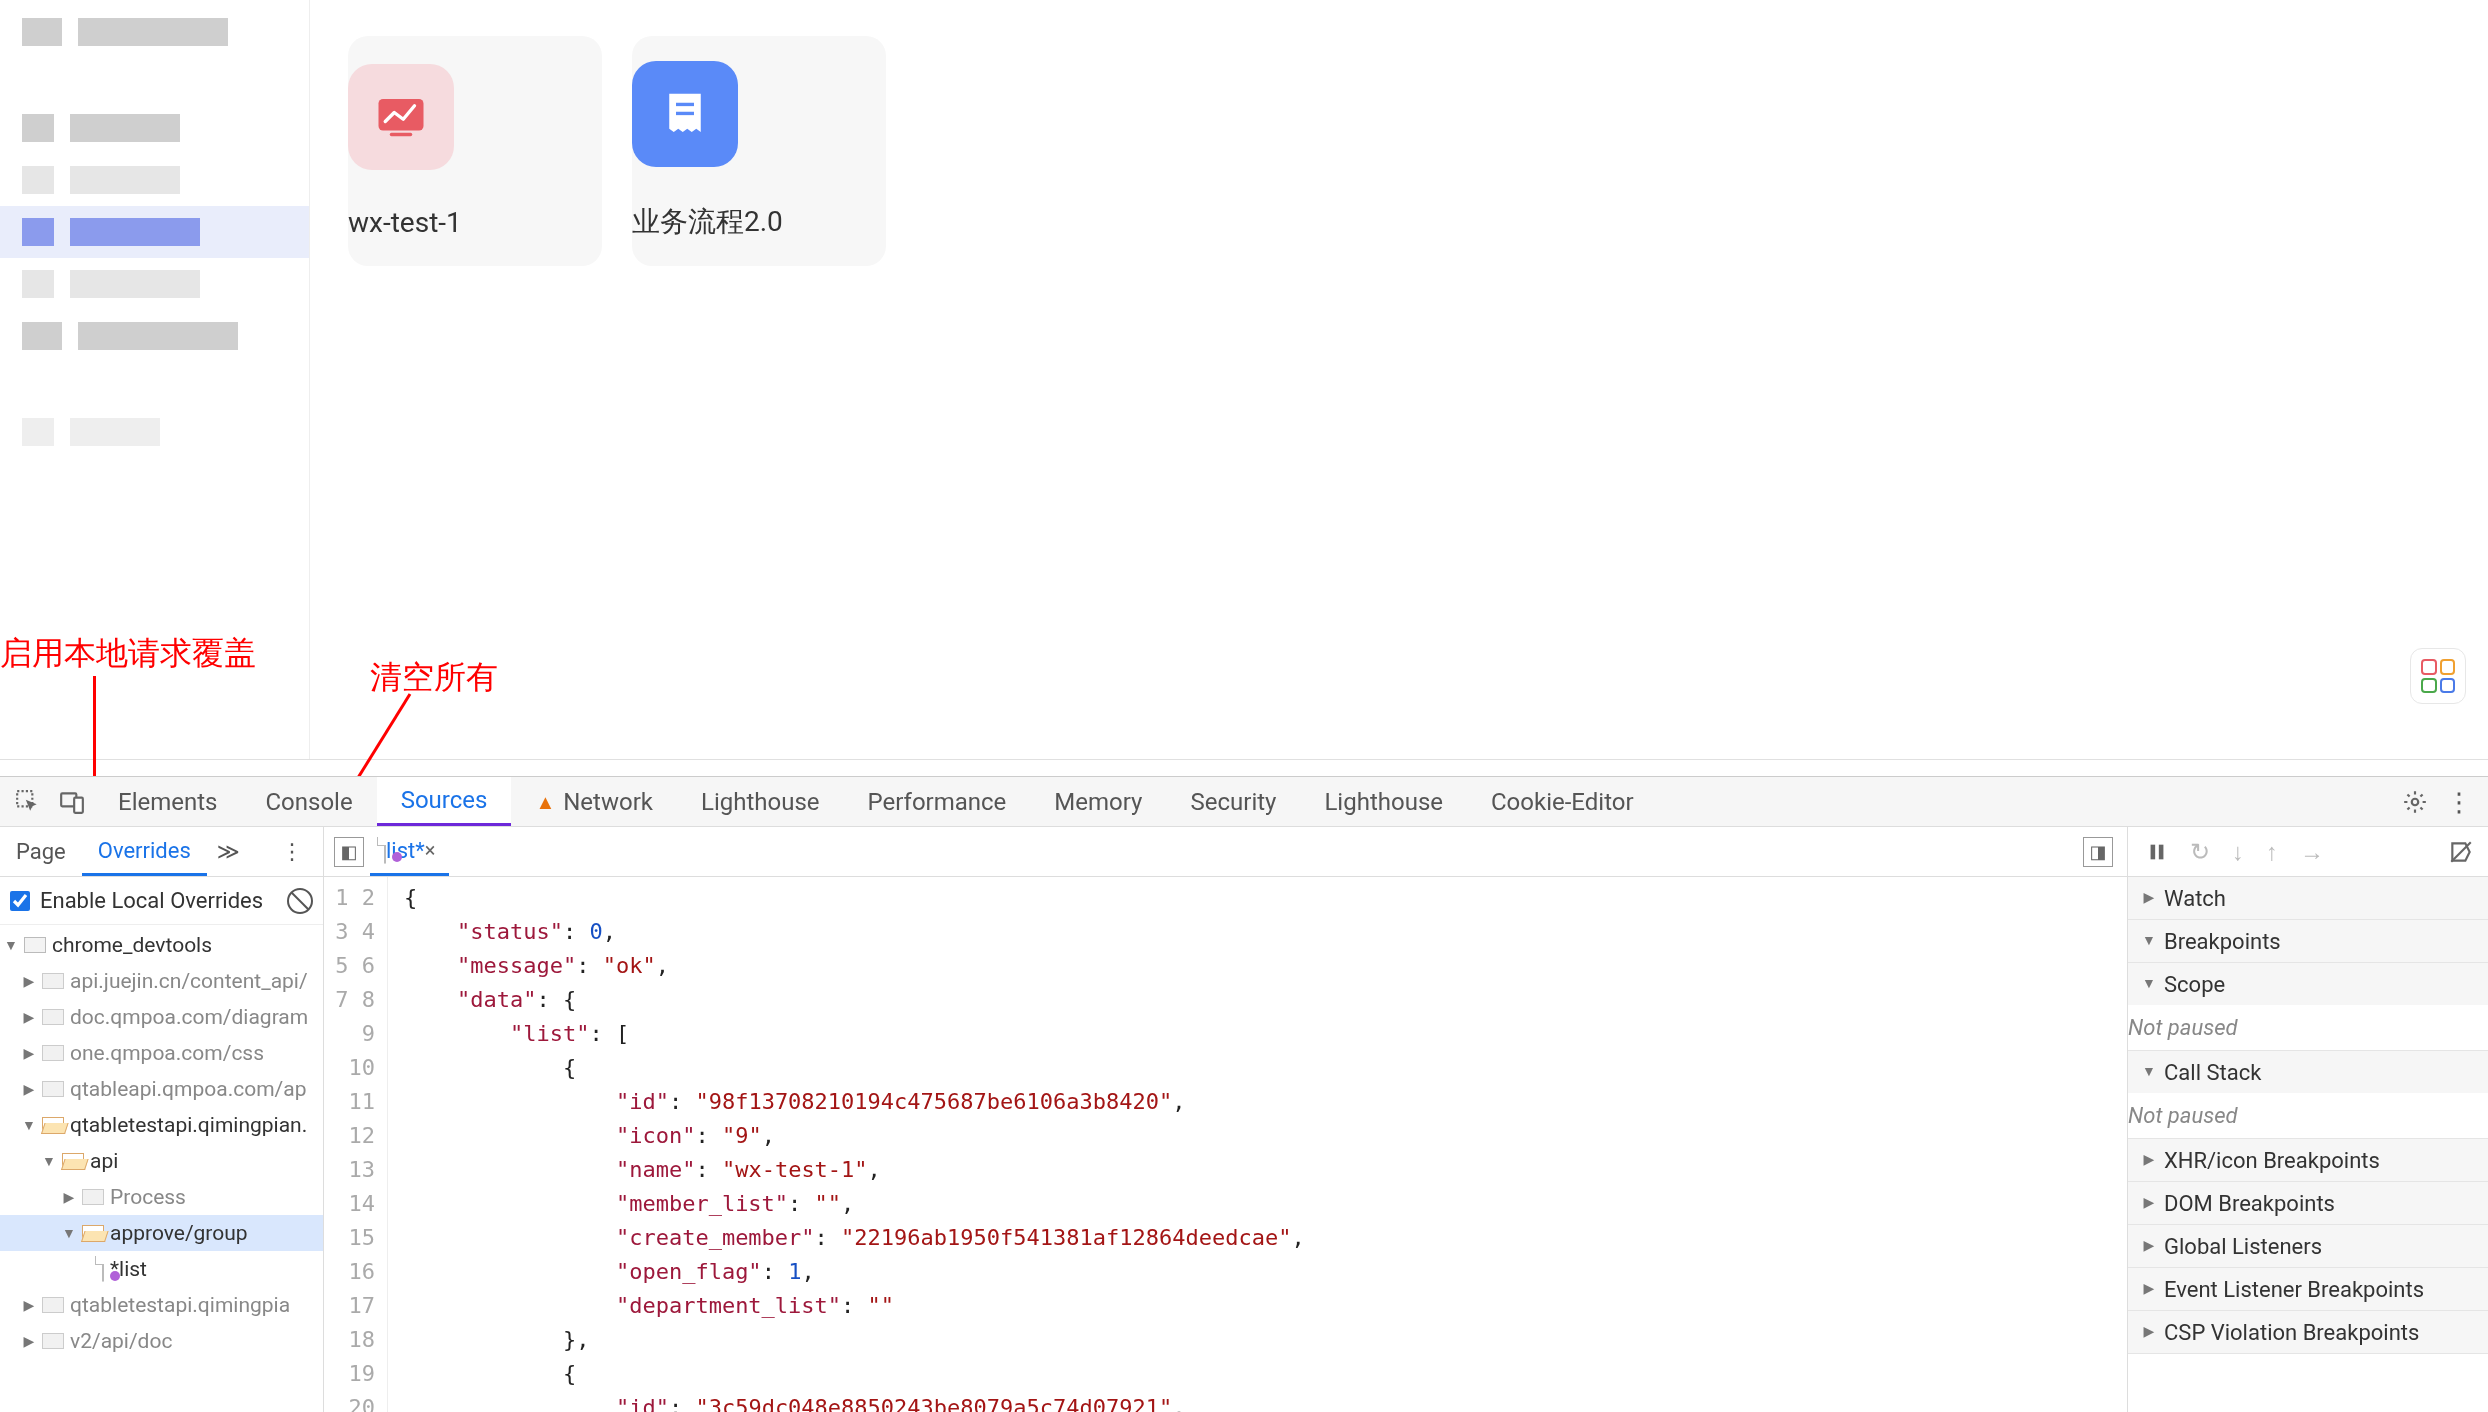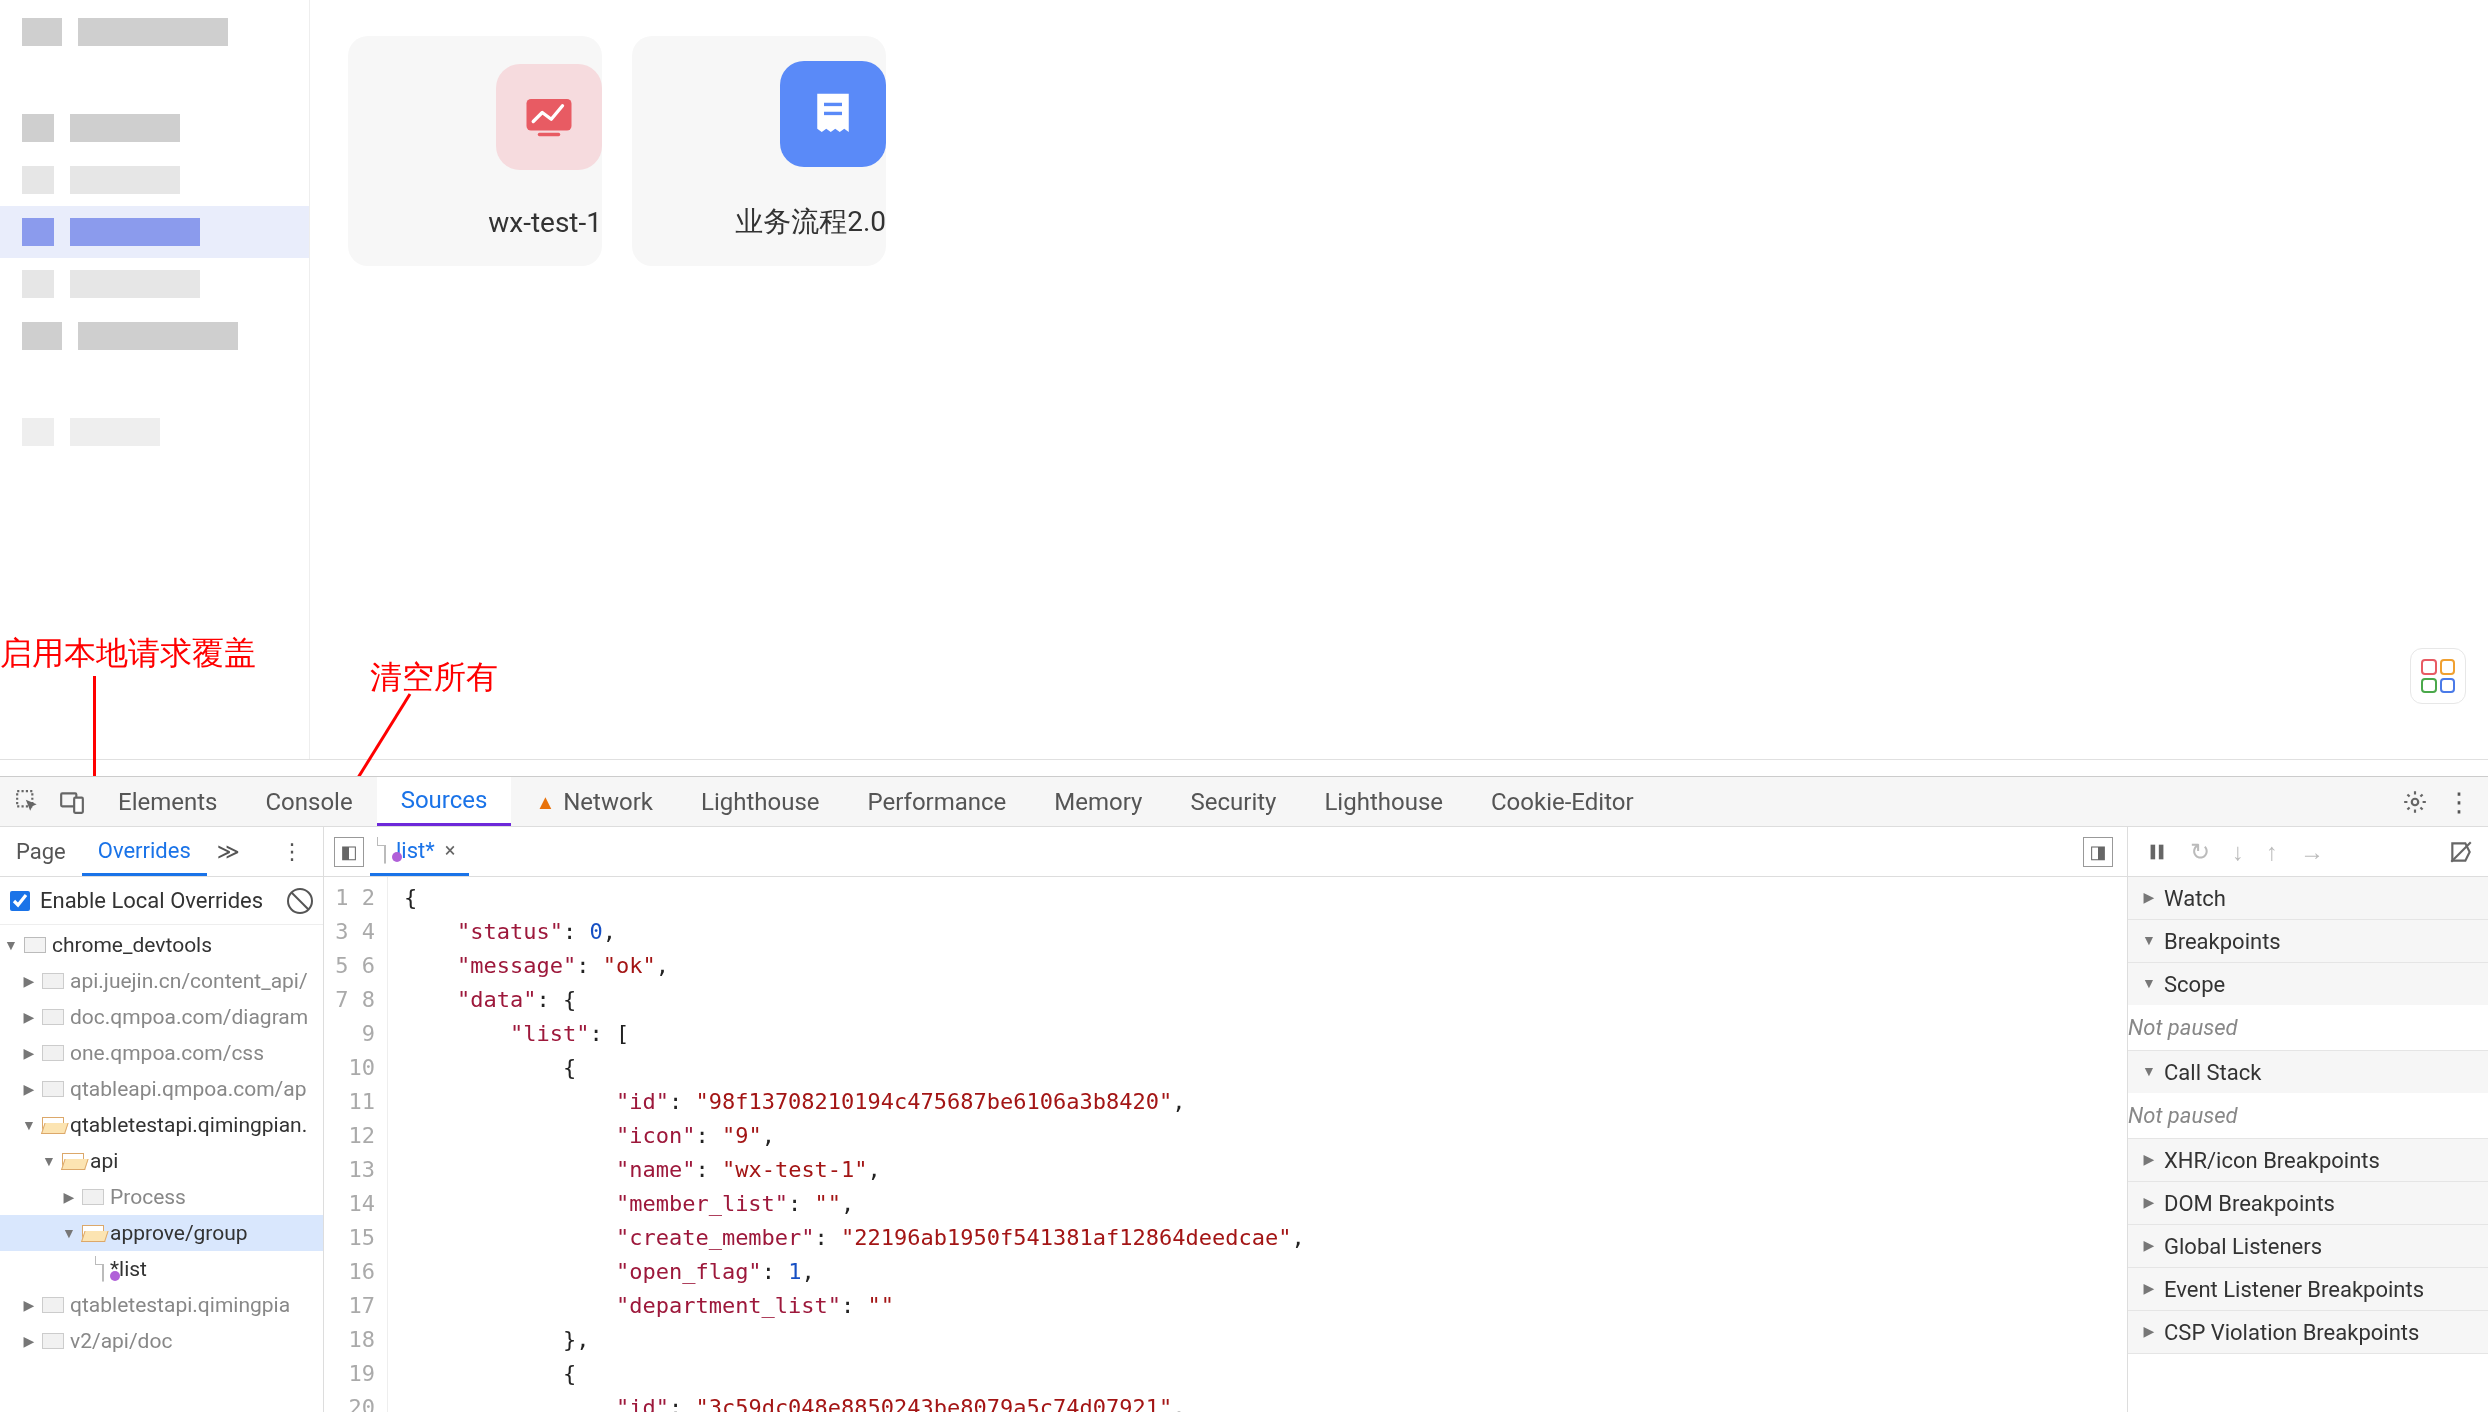--- a/index.html
+++ b/index.html
@@ -51,21 +51,21 @@
   display: flex;
   gap: 30px;
 }
 .tile {
   width: 254px;
   height: 230px;
   border-radius: 20px;
   background: #f7f7f7;
   display: flex;
   flex-direction: column;
-  align-items: flex-end;
+  align-items: flex-start;
   justify-content: center;
   gap: 36px;
   font-size: 28px;
   color: #333;
 }
 .tile-icon {
   width: 106px;
   height: 106px;
   border-radius: 24px;
   display: flex;
@@ -268,21 +268,21 @@
   border-bottom: 1px solid #ddd;
   font-size: 22px;
   color: #555;
   gap: 6px;
   padding-left: 10px;
 }
 .sq-btn { width: 30px; height: 30px; border:1px solid #999; display:flex; align-items:center; justify-content:center; font-size:18px; color:#666; }
 .etab {
   display: flex;
   align-items: center;
-  gap: 10px;
+  gap: 0;
   padding: 0 14px;
   height: 100%;
   border-bottom: 3px solid #1a73e8;
 }
 .etab .fname { color: #1a73e8; }
 .etab .close { color:#666; font-size:20px; }
 .editor-right { margin-left:auto; padding-right: 14px; display:flex; gap:14px; }
 
 .code-area {
   flex: 1;

